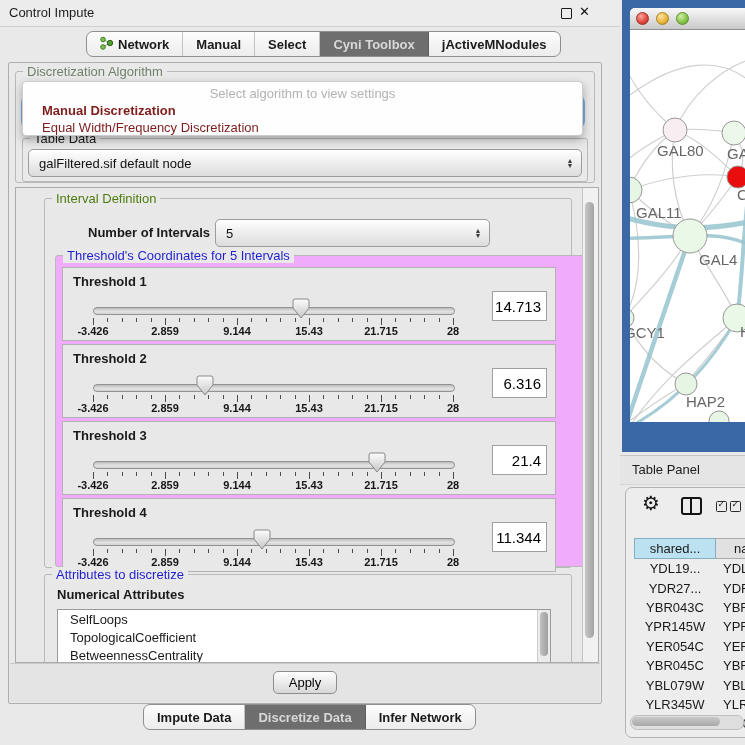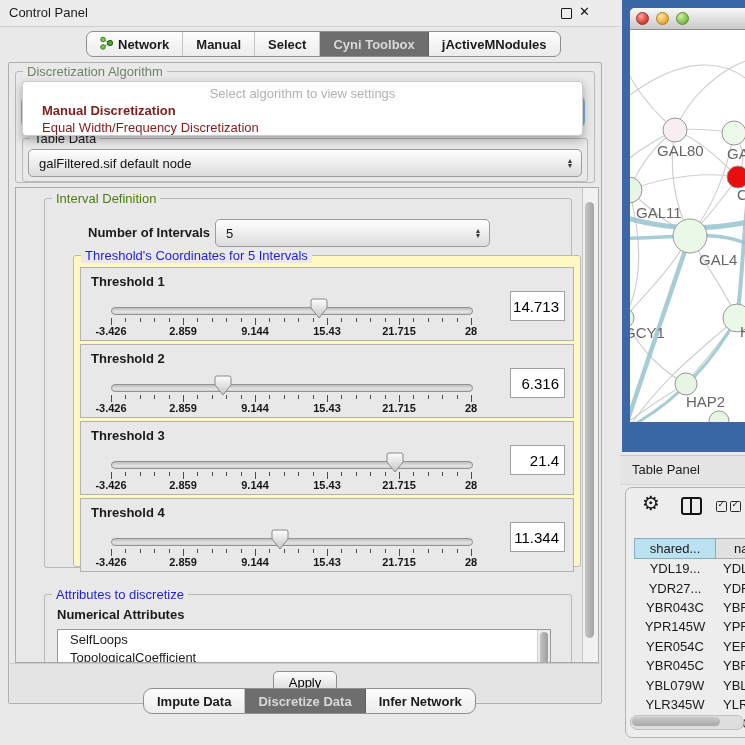--- a/index.html
+++ b/index.html
@@ -13,21 +13,21 @@
   .float-ic{position:absolute;left:561px;top:8px;width:9px;height:9px;border:1.6px solid #1a1a1a;border-radius:1px;}
   .close-ic{position:absolute;left:579px;top:4px;font-size:13px;font-weight:bold;color:#111;}
   
   .tabbar{position:absolute;display:flex;border:1px solid #8f8f8f;border-radius:7px;overflow:hidden;
     background:linear-gradient(#fdfdfd,#ececec);height:24px;}
   .tab{display:flex;align-items:center;gap:5px;padding:0 13px;font-size:13px;font-weight:bold;
     color:#1a1a1a;border-right:1px solid #c3c3c3;cursor:default;white-space:nowrap;}
   .tab:last-child{border-right:none;}
   .tab.sel{background:#6e6e6e;color:#d9d9d9;border-right:1px solid #5e5e5e;}
   .top-tabbar{left:86px;top:31px;}
-  .bottom-tabbar{left:143px;top:688px;border-radius:9px;}
+  .bottom-tabbar{left:143px;top:704px;}
   
   .outer-panel{position:absolute;left:8px;top:62px;width:592px;height:640px;background:#e9e9e9;
     border:1px solid #aeaeae;border-radius:2px;}
   .group{position:absolute;border:1px solid #b9b9b9;border-radius:3px;}
   .group-title{position:absolute;top:-8px;left:7px;background:#e9e9e9;padding:0 4px;font-size:13px;}
   .t-green{color:#4d7c0f;}
   .t-blue{color:#1f1fd0;}
   .t-gray{color:#70806a;}
   
   .combo{position:absolute;display:flex;align-items:center;height:26px;border:1px solid #9c9c9c;border-radius:5px;
@@ -110,21 +110,21 @@
     <linearGradient id="thumbGrad" x1="0" y1="0" x2="0" y2="1">
       <stop offset="0" stop-color="#fdfdfd"></stop>
         <stop offset="1" stop-color="#c6c6c6"></stop>
     </linearGradient>
   </defs>
 </svg>
 
 <div class="screen">
 
   <div class="cp-titlebar">
-    <span class="cp-title">Control Panel</span>
+    <span class="cp-title">Control Impute</span>
     <span class="float-ic"></span>
     <span class="close-ic">✕</span>
   </div>
 
   <div class="tabbar top-tabbar" id="topTabs">
       <div class="tab">
         <span><svg width="13" height="14" viewBox="0 0 13 14">
             <line x1="3" y1="3.5" x2="10" y2="7" stroke="#9a9a9a" stroke-width="1"></line>
             <line x1="3" y1="11" x2="10" y2="7" stroke="#9a9a9a" stroke-width="1"></line>
             <circle cx="3" cy="3.5" r="2.3" fill="#7cc14e" stroke="#3e7d23"></circle>
@@ -183,21 +183,21 @@
       <div class="group" style="left:28px;top:10px;width:526px;height:368px;background:#e8e8e8;">
         <span class="group-title t-green">Interval Definition</span>
         <span style="position:absolute;left:43px;top:26px;font-size:13px;font-weight:bold;">Number of Intervals</span>
         <div class="combo" style="left:170px;top:20px;width:273px;">
           <span class="val">5</span>
           <span class="spin">
               <span>▲</span>
               <span>▼</span>
             </span>
         </div>
-        <div class="group" style="left:28px;top:56px;width:506px;height:310px;background:#fef9c3;">
+        <div class="group" style="left:10px;top:56px;width:506px;height:310px;background:#f0abfc;padding-left:26px;">
           <span class="group-title t-blue">Threshold's Coordinates for 5 Intervals</span>
           <div id="thresholds" style="position:absolute;left:0;top:11px;width:506px;">
               <div class="thr-box">
                 <div class="thr-label">Threshold 1</div>
                 <div class="thr-track"></div>
                 <div class="tick major" style="left: 30px;"></div>
                 <div class="tick" style="left: 44.4px;"></div>
                 <div class="tick" style="left: 58.8px;"></div>
                 <div class="tick" style="left: 73.2px;"></div>
                 <div class="tick" style="left: 87.6px;"></div>
@@ -350,21 +350,21 @@
                 <div class="tick-lab" style="left: 390px;">28</div>
                 <div class="thumb" style="left: 190.197px;"><svg width="18" height="21" viewBox="0 0 18 21">
                     <path d="M3,1 h12 q2,0 2,2 v7 l-8,10 l-8,-10 v-7 q0,-2 2,-2 z" fill="url(#thumbGrad)" stroke="#898989"></path>
                   </svg></div>
                 <input class="thr-value" value="11.344" style="">
               </div>
             </div>
         </div>
       </div>
 
-      <div class="group" style="left:28px;top:386px;width:526px;height:124px;background:#e8e8e8;margin-top:20px;">
+      <div class="group" style="left:28px;top:386px;width:526px;height:124px;background:#e8e8e8;">
         <span class="group-title t-blue">Attributes to discretize</span>
         <span style="position:absolute;left:12px;top:12px;font-size:13px;font-weight:bold;">Numerical Attributes</span>
         <div class="attr-list" id="attrList">
 
         <div class="attr-item">SelfLoops</div>
             <div class="attr-item">TopologicalCoefficient</div>
             <div class="attr-item">BetweennessCentrality</div>
             <div class="list-scroll">
               <div class="thumb-v"></div>
             </div>

